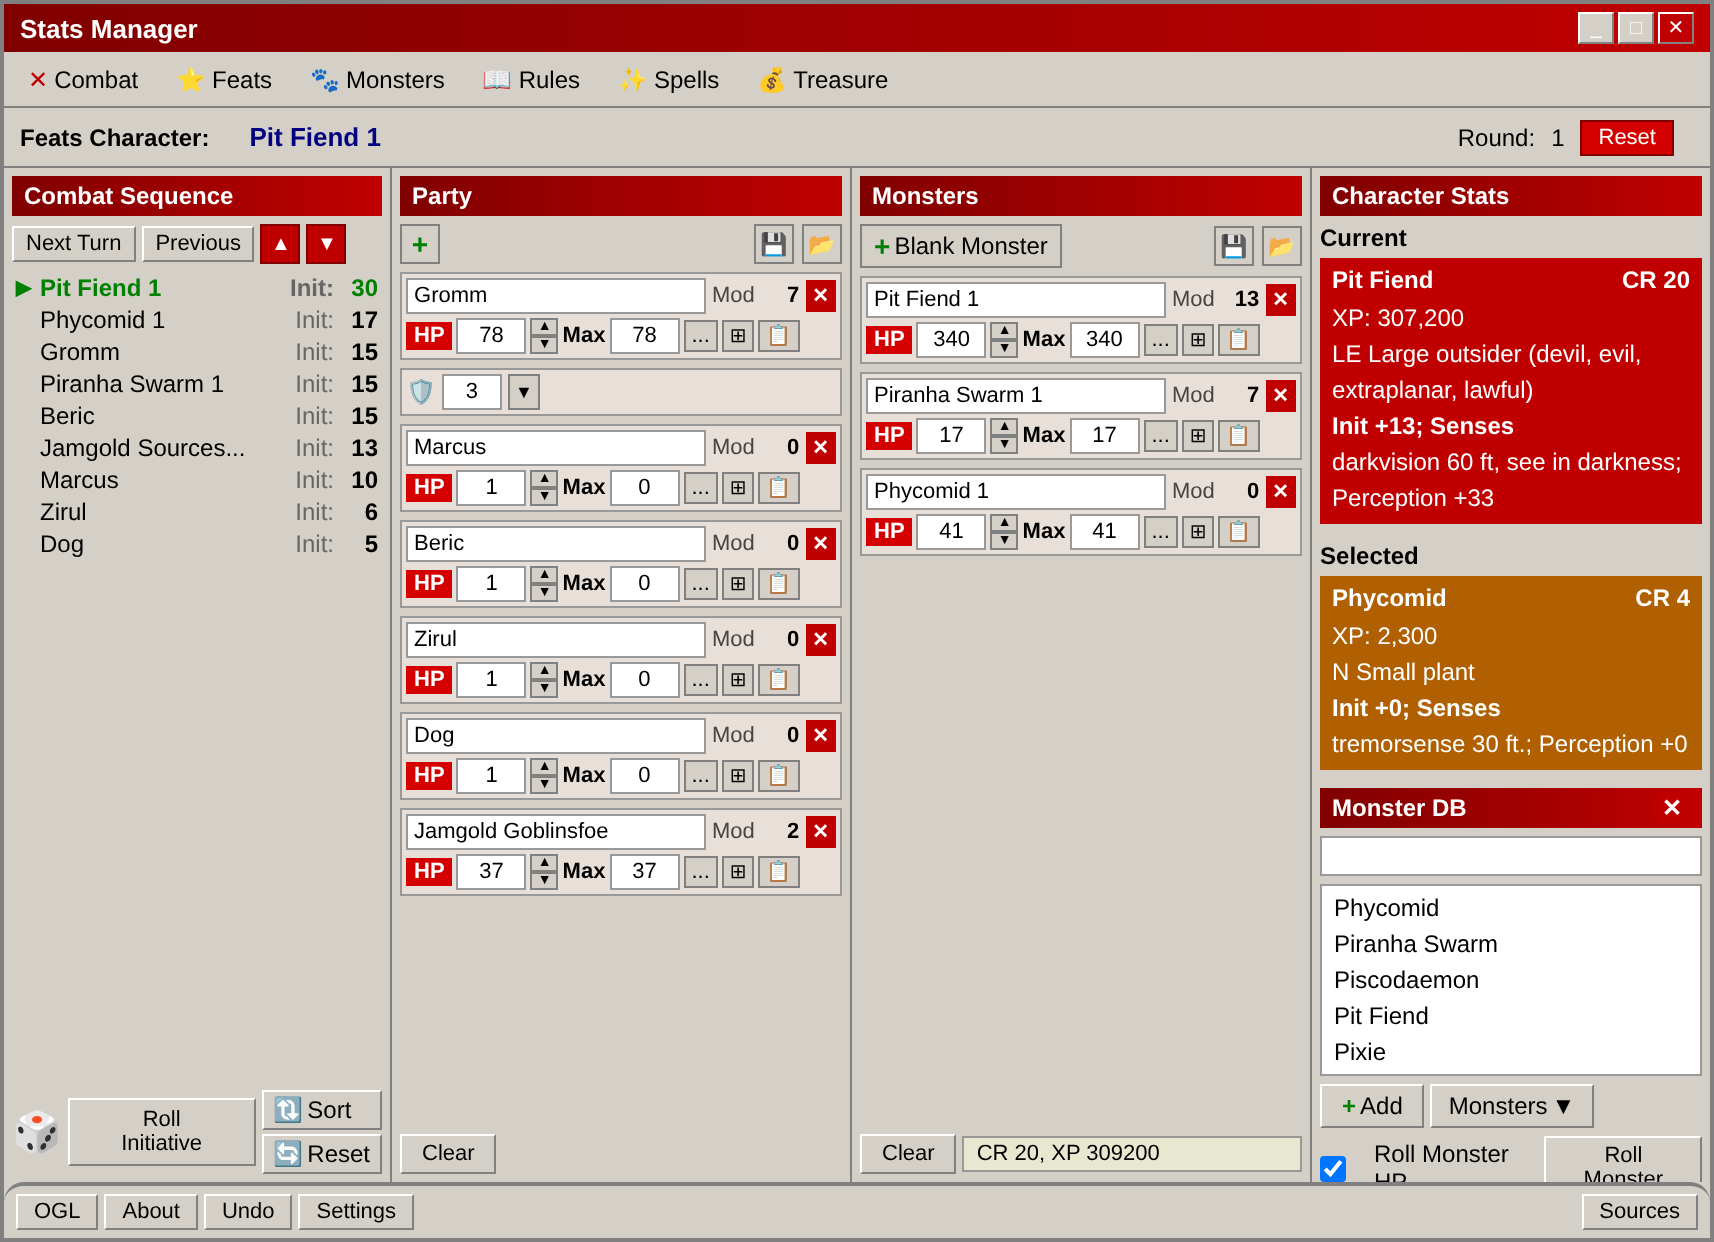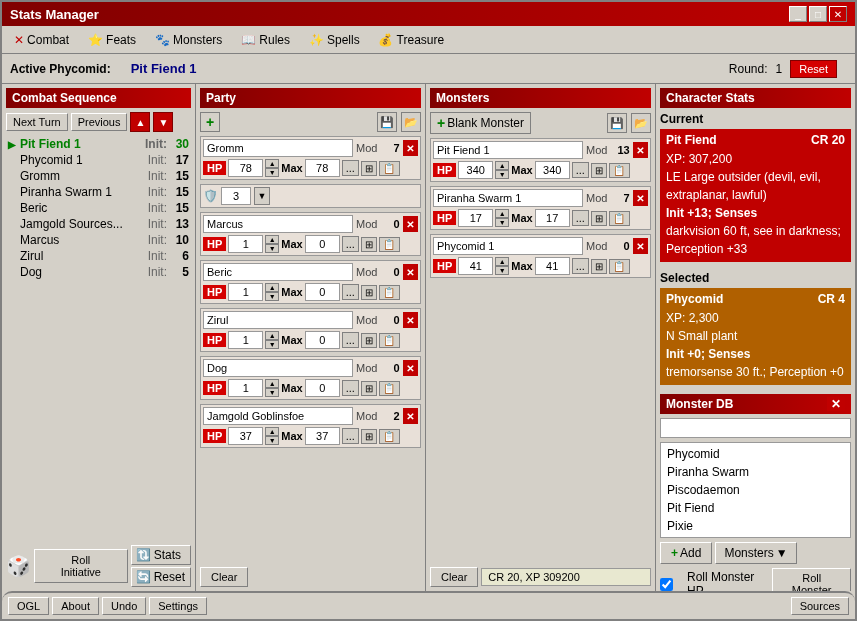--- a/index.html
+++ b/index.html
@@ -372,21 +372,21 @@
       <span>✨</span>
       <span>Spells</span>
     </div>
     <div class="menu-item">
       <span>💰</span>
       <span>Treasure</span>
     </div>
   </div>
 
   <div class="active-bar">
-    <span class="active-label">Active Phycomid:</span>
+    <span class="active-label">Feats Character:</span>
     <span class="active-value">Pit Fiend 1</span>
     <div class="round-section">
       <span>Round:</span>
       <span>1</span>
       <button class="btn-reset">Reset</button>
     </div>
   </div>
 
   <div class="main-content">
 
@@ -458,21 +458,21 @@
       <div class="combat-bottom">
         <div style="display:flex;flex-direction:column;align-items:center;cursor:pointer;">
           <span class="dice-icon">🎲</span>
         </div>
         <div style="display:flex;flex-direction:column;gap:2px;flex:1;">
           <button class="btn-roll">Roll<br>Initiative</button>
         </div>
         <div style="display:flex;flex-direction:column;gap:2px;">
           <button class="btn-sort">
             <span>🔃</span>
-            <span>Stats</span>
+            <span>Sort</span>
           </button>
           <button class="btn-reset2">
             <span>🔄</span>
             <span>Reset</span>
           </button>
         </div>
       </div>
     </div>
 
     <div class="party-panel">

